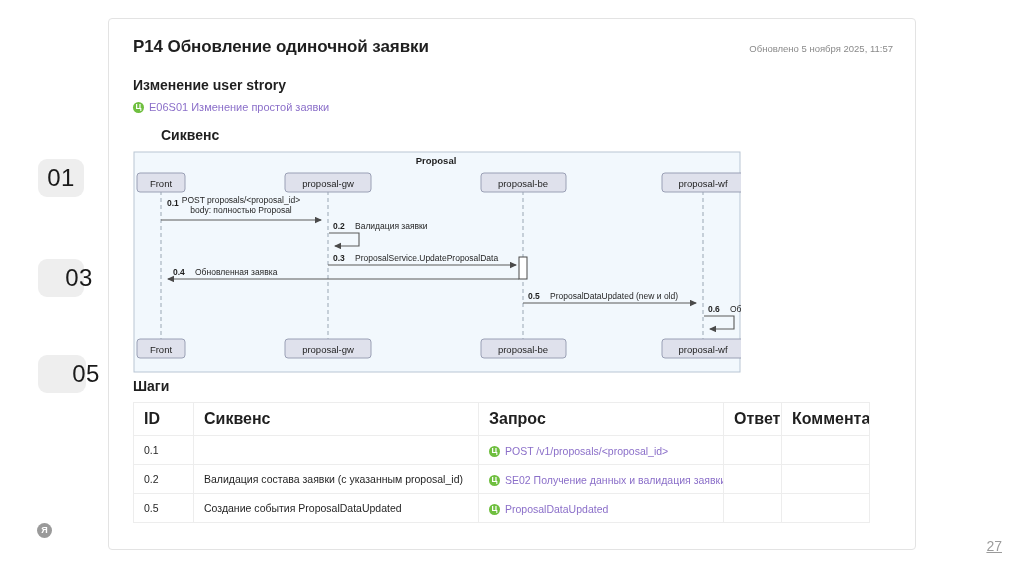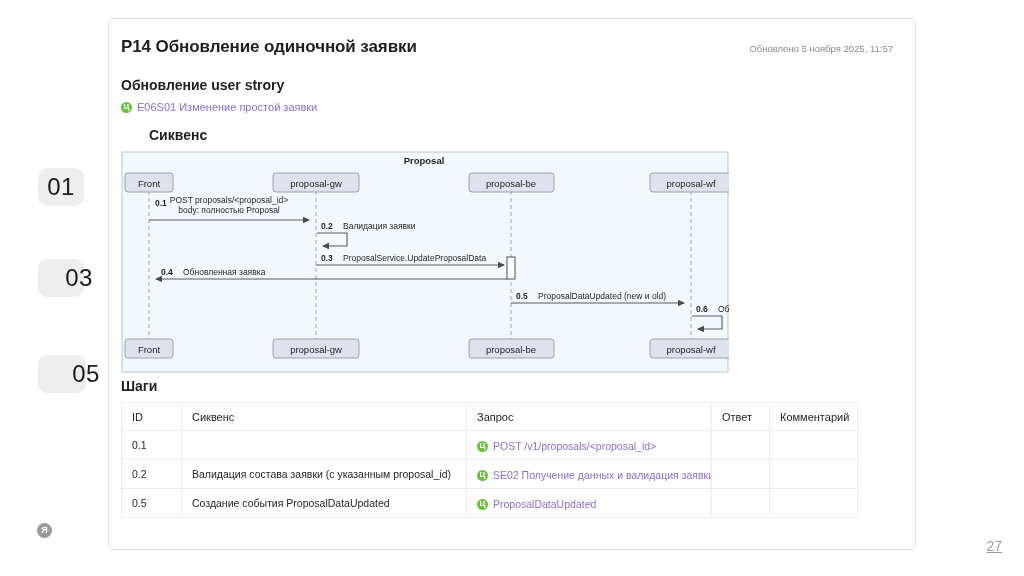--- a/index.html
+++ b/index.html
@@ -29,21 +29,21 @@
     width: 46px; height: 38px;
     background: #eeeeee;
     border-radius: 9px;
     color: #1a1a1a;
     font-size: 24px;
     letter-spacing: 0.5px;
     display: flex;
     align-items: center;
     justify-content: center;
   }
-  .rail-chip.c0 { top: 168px; }
+  .rail-chip.c0 { top: 159px; }
   .rail-chip.c1 { top: 259px; padding-left: 36px; }
   .rail-chip.c2 { top: 355px; padding-left: 48px; }
 
   #brand-logo {
     position: absolute;
     left: 37px; top: 523px;
     width: 15px; height: 15px;
     border-radius: 50%;
     background: #9a9a9a;
     color: #ffffff;
@@ -63,21 +63,21 @@
   }
 
   
   #card {
     position: absolute;
     left: 108px; top: 18px;
     width: 808px; height: 532px;
     background: #ffffff;
     border: 1px solid #e3e3e3;
     border-radius: 4px;
-    padding: 16px 20px 0 8px;
+    padding: 16px 20px 0 20px;
     overflow: hidden;
   }
 
   #card-header {
     position: relative;
     height: 30px;
   }
   #doc-title {
     position: absolute;
     left: 4px; top: 2px;
@@ -147,22 +147,22 @@
     border: 1px solid #ededed;
     padding: 7px 10px;
     text-align: left;
     vertical-align: middle;
     height: 26px;
     color: #1f1f1f;
     overflow: hidden;
     white-space: nowrap;
   }
   #steps-table th {
-    font-weight: normal;
-    font-size: 11px;
+    font-weight: bold;
+    font-size: 16px;
     height: 28px;
   }
   #steps-table col.c-id      { width: 60px; }
   #steps-table col.c-desc    { width: 285px; }
   #steps-table col.c-req     { width: 245px; }
   #steps-table col.c-resp    { width: 58px; }
   #steps-table col.c-comment { width: 88px; }
   #steps-table td.cell-req .wiki-link { margin: 0; font-size: 10.5px; }
 </style>
 </head>
@@ -179,21 +179,21 @@
 
   <div id="page-number">27</div>
 
   <div id="card">
 
     <div id="card-header">
       <div id="doc-title">P14 Обновление одиночной заявки</div>
       <div id="updated-stamp">Обновлено 5 ноября 2025,  11:57</div>
     </div>
 
-    <h2 class="section-head sec-us">Обновление user strory</h2>
+    <h2 class="section-head sec-us">Изменение user strory</h2>
 
     <a class="wiki-link" href="#">
       <span class="wiki-badge">Ц</span>
       <span>E06S01 Изменение простой заявки</span>
     </a>
 
     <h2 class="section-head sec-seq">Сиквенс</h2>
 
     
     <div id="seq-wrap">

